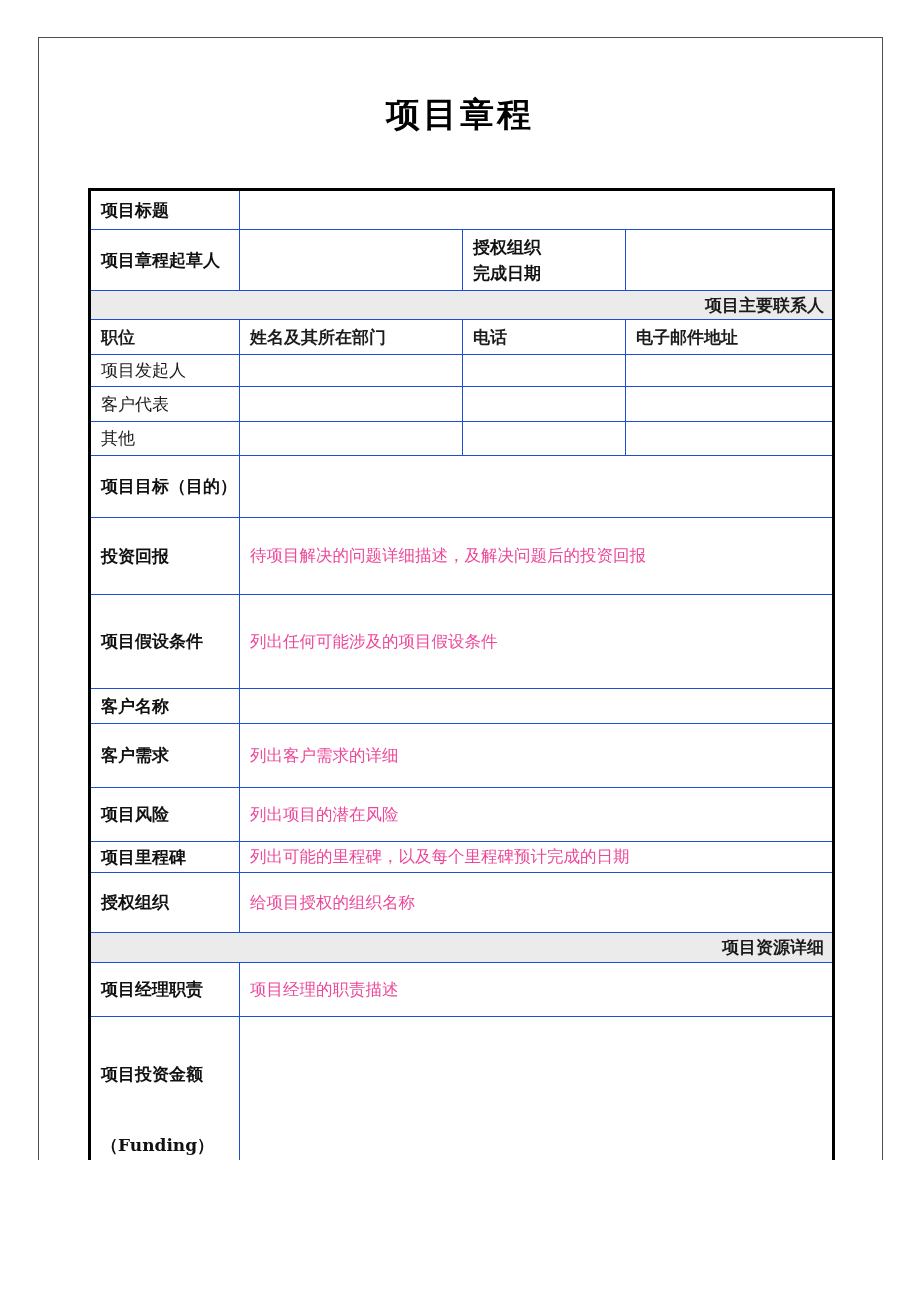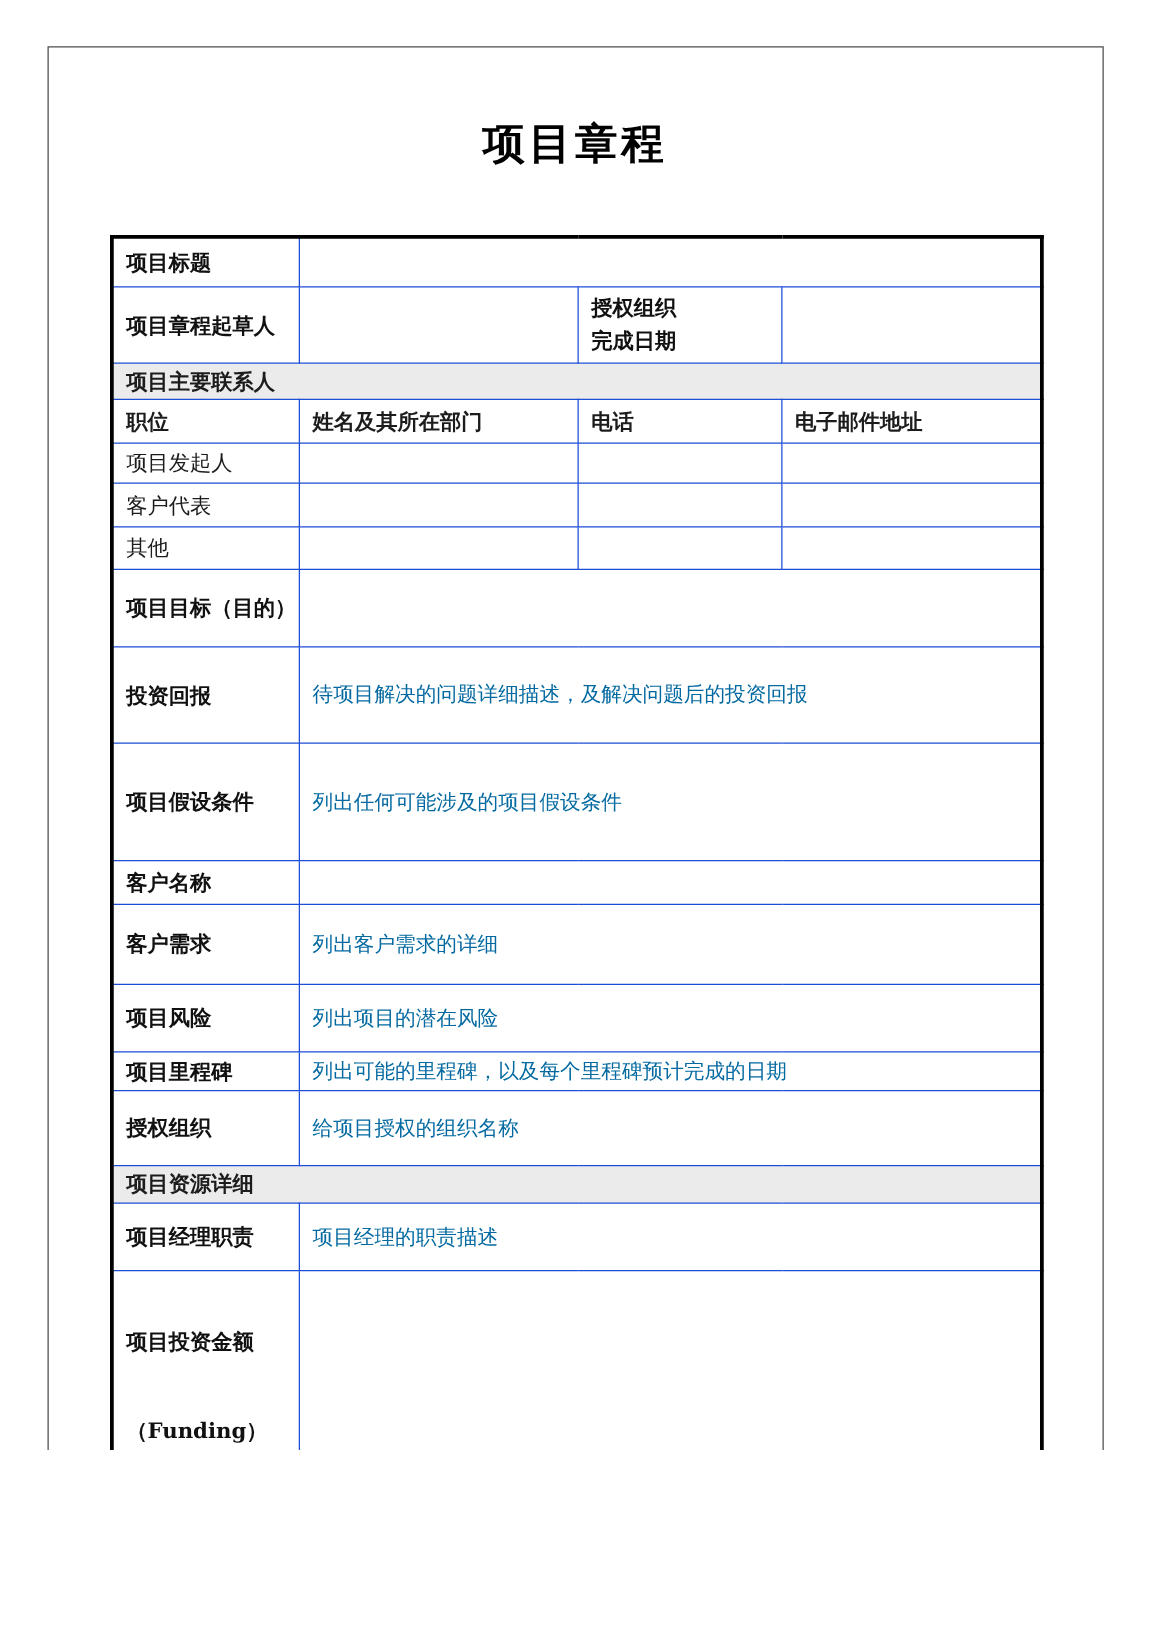--- a/index.html
+++ b/index.html
@@ -38,24 +38,24 @@
   }
   table.charter{border:3px solid #000000;}
   table.charter td{
     border:1px solid #1d4ed8;
     padding:2px 8px 2px 10px;
     vertical-align:middle;
     overflow:hidden;
   }
   td.lbl{font-weight:bold;color:#111111;white-space:nowrap;}
   td.plain{font-weight:normal;font-family:Liberation Mono, monospace;}
-  td.val{font-weight:normal;color:#0369a1;font-size:16.5px;}
+  td.val{font-weight:normal;color:#ec4899;font-size:16.5px;}
   td.section{
     background:#ebebeb;
-    text-align:left;
+    text-align:right;
     font-weight:bold;
     padding:2px 0;
   }
   td.cols{font-weight:bold;}
   td.toppad{vertical-align:top;padding-top:10px;}
   .two-line div{line-height:1.55;}
   .funding-lbl div{line-height:1.8;margin-top:40px;}
   .watermark{
     position:absolute;
     top:1247px;right:40px;

